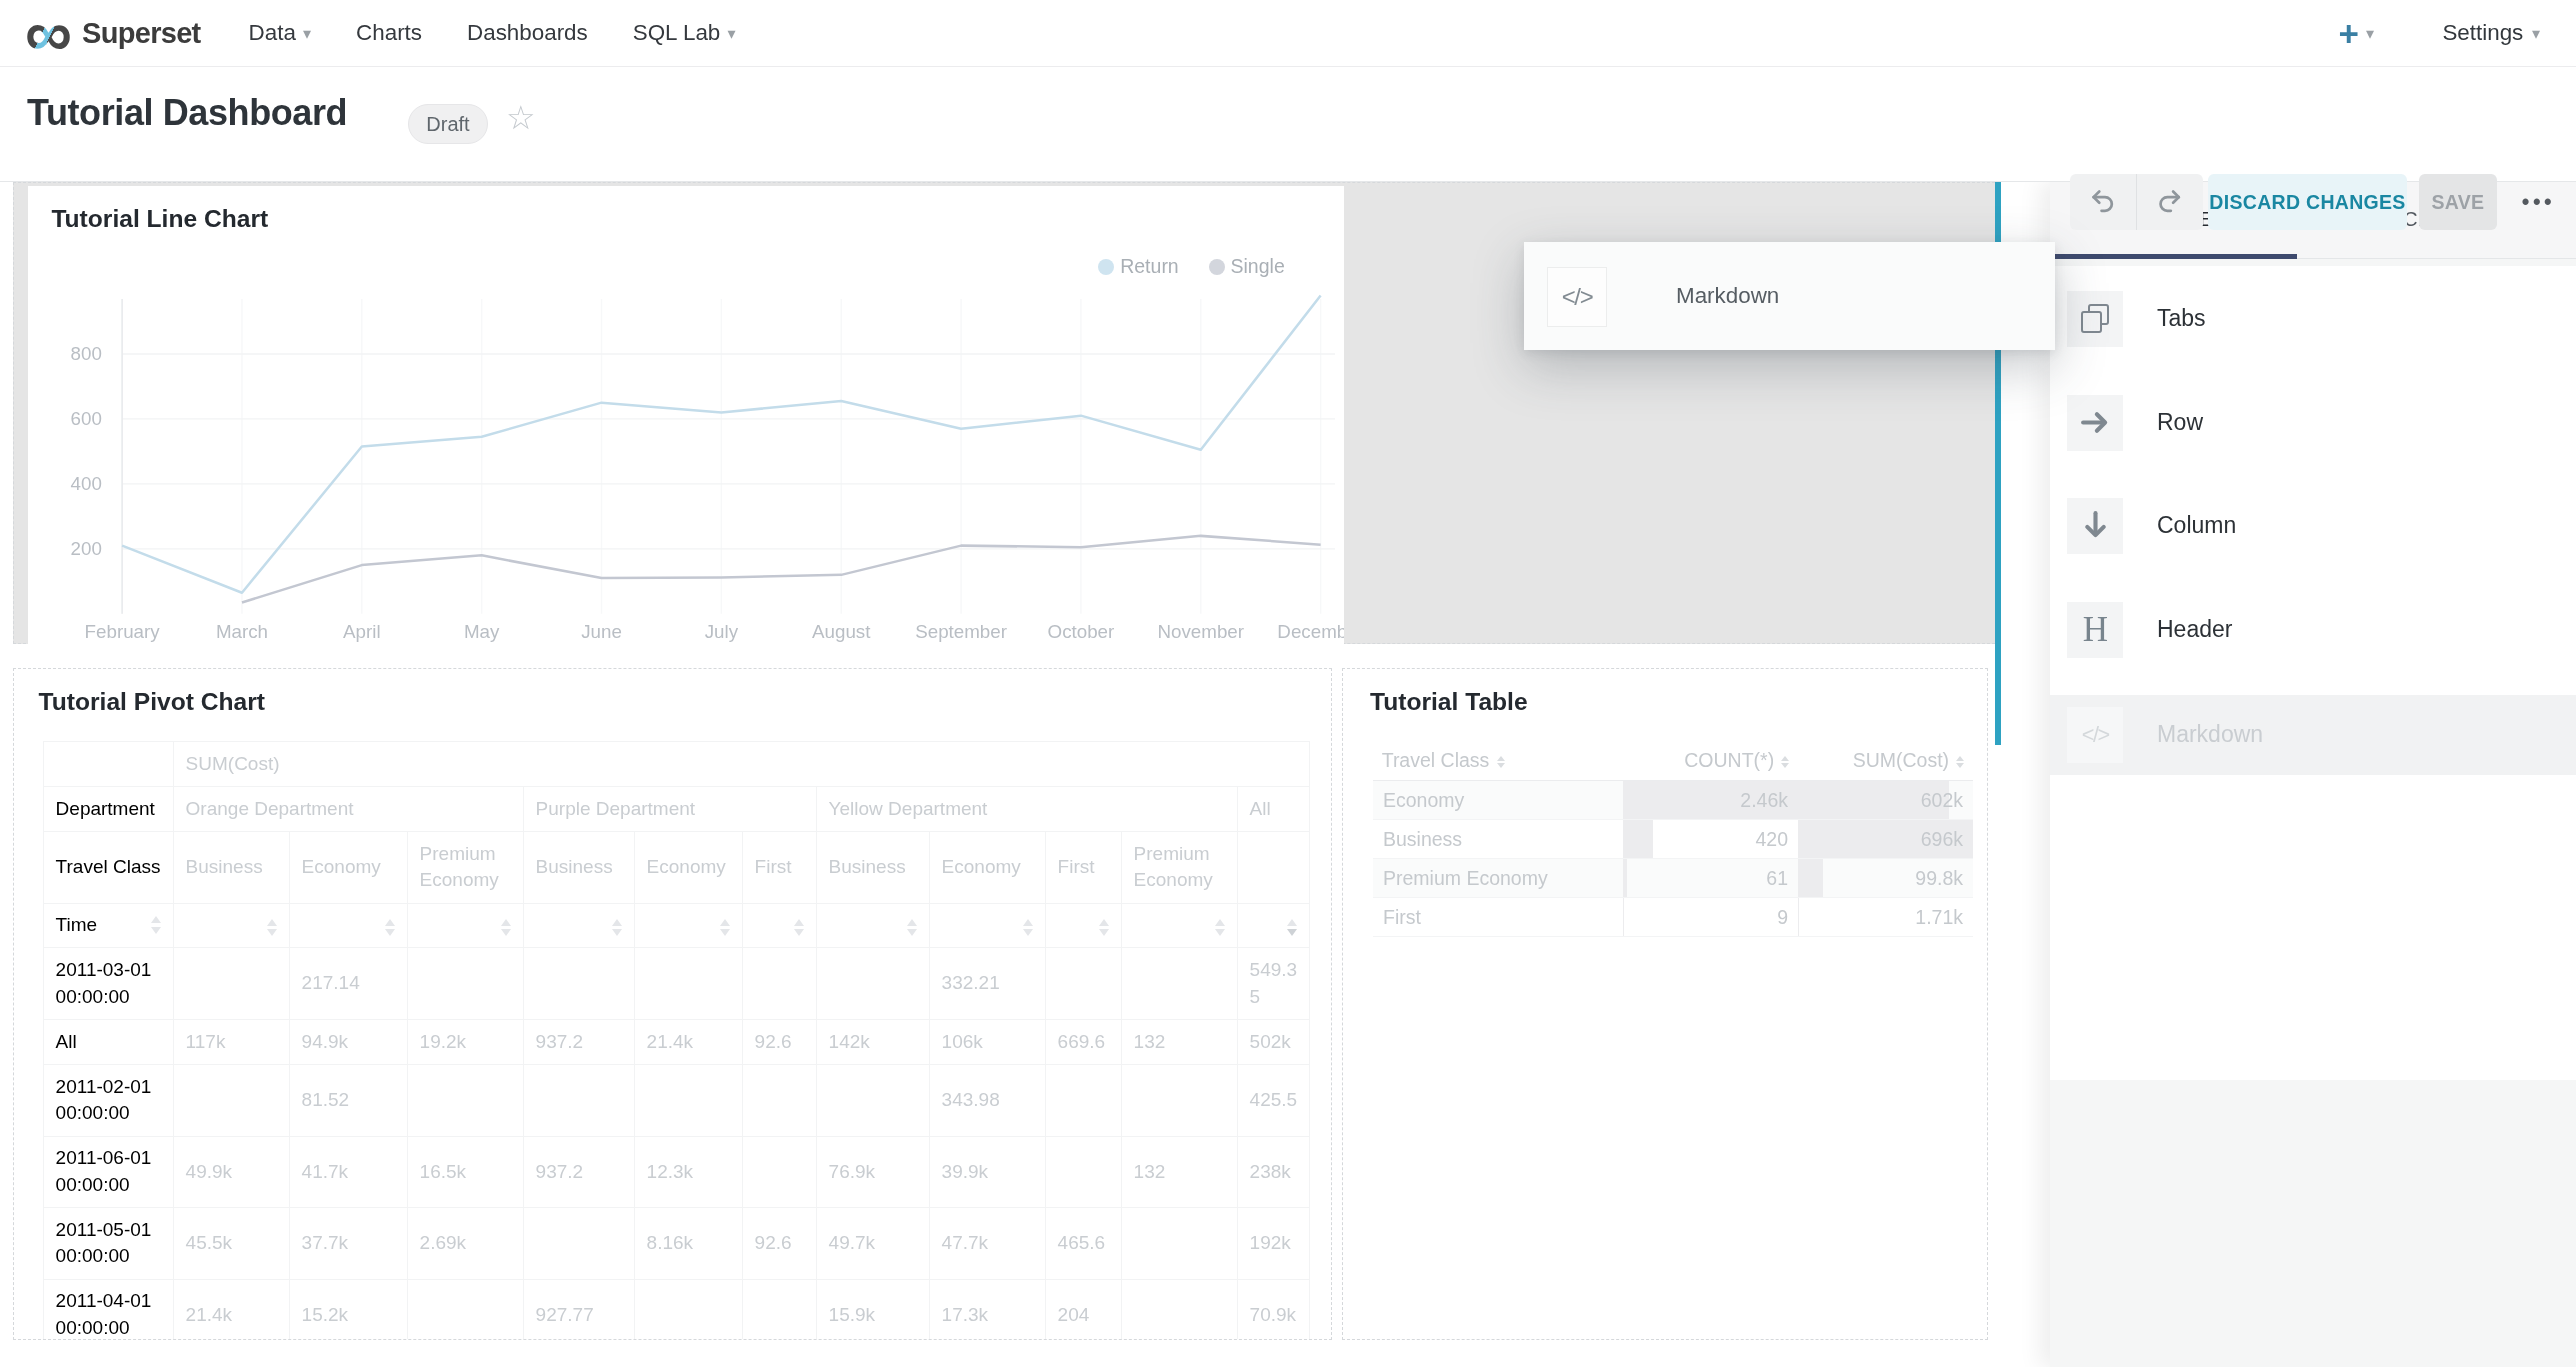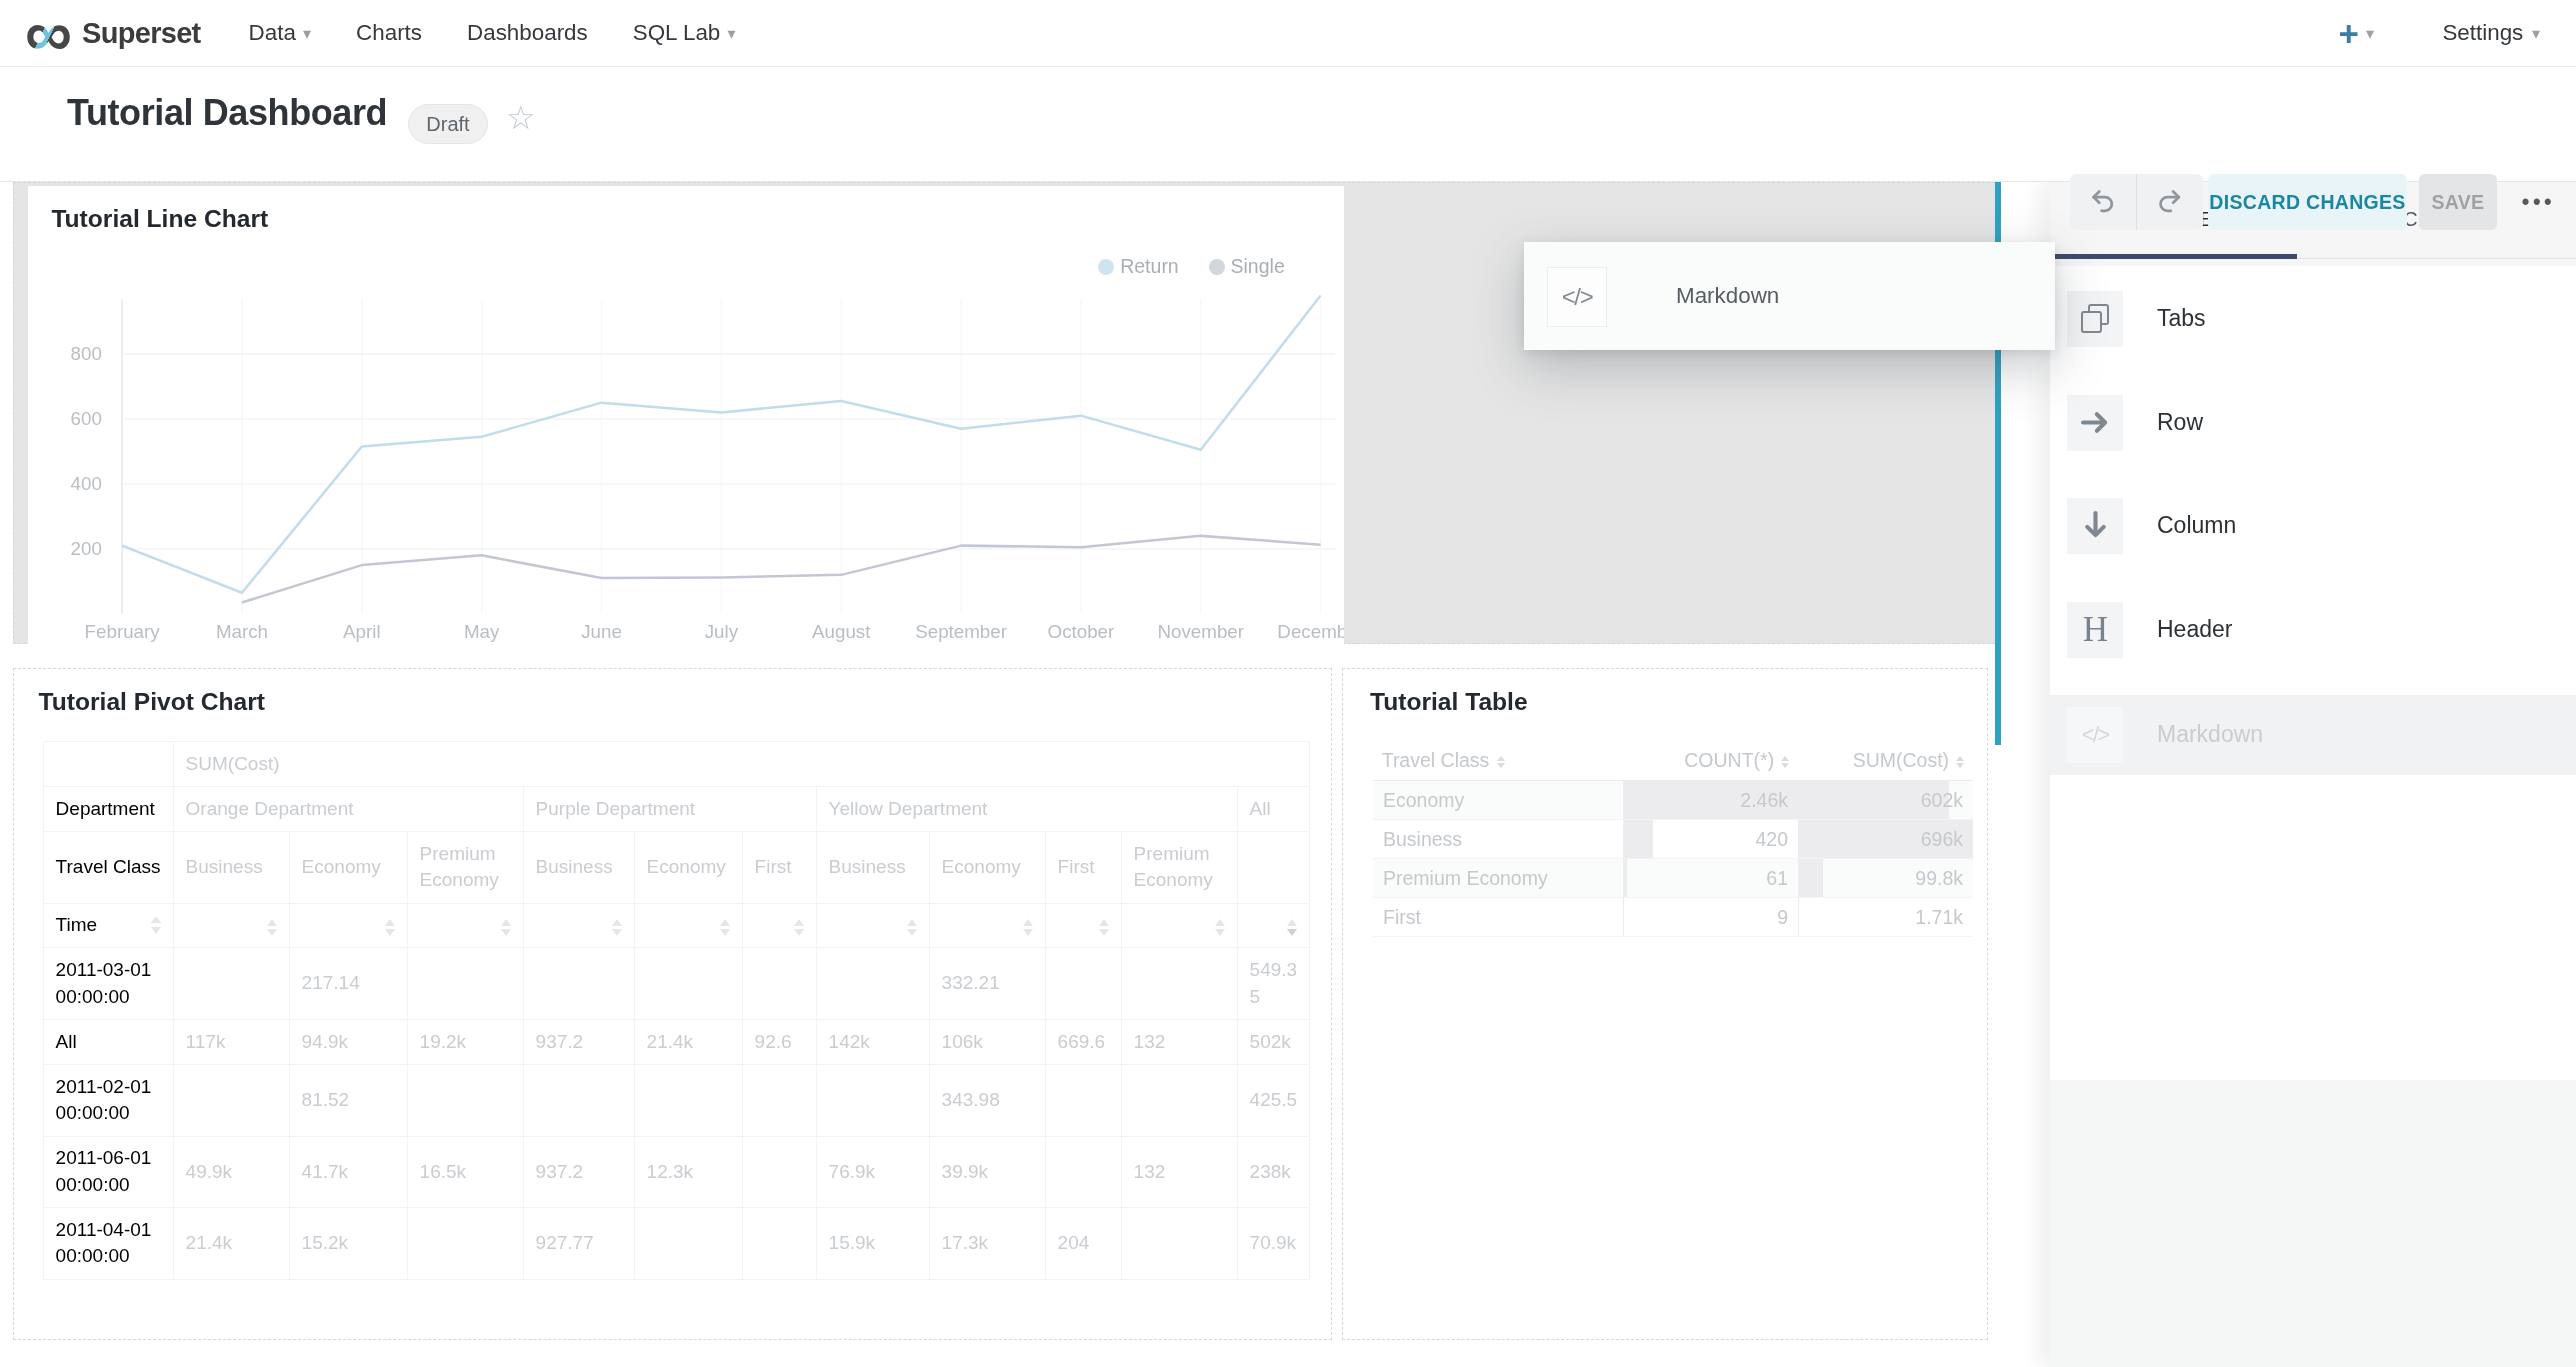--- a/index.html
+++ b/index.html
@@ -19,21 +19,21 @@
   .nav-menu{display:flex;align-items:center;margin-left:48px;gap:45px;}
   .nav-item{display:flex;align-items:center;gap:7.2px;font-size:22.4px;color:#35393e;cursor:pointer;}
   .caret{font-size:16px;color:#9aa0a5;}
   .nav-right{margin-left:auto;display:flex;align-items:center;margin-right:36px;gap:17.3px;}
   .plus-btn{display:flex;align-items:center;gap:7.2px;}
   .plus-glyph{font-size:35px;font-weight:700;color:#3a7fa3;line-height:1;}
   .settings{display:flex;align-items:center;gap:8.7px;font-size:22.4px;color:#33383d;margin-left:51px;}
   
   .dash-header{position:absolute;left:0;top:66px;width:2576px;height:115px;background:#fff;
     border-bottom:1.4px solid #e5e7e9;z-index:55;}
-  .dash-title{position:absolute;left:27px;top:26px;font-size:36px;font-weight:600;color:#2e343a;letter-spacing:-0.4px;margin-left:40px;}
+  .dash-title{position:absolute;left:27px;top:26px;font-size:36px;font-weight:600;color:#2e343a;letter-spacing:-0.4px;}
   .draft-pill{position:absolute;left:408px;top:38px;height:38px;padding:0 17.3px;border-radius:20px;
     background:#f0f0f1;border:0.7px solid #e6e6e8;display:flex;align-items:center;font-size:20px;color:#5f666c;}
   .star{position:absolute;left:506px;top:32px;font-size:33px;color:#c4c9ce;}
   .undo-group{position:absolute;left:2070px;top:108px;width:133px;height:56px;background:#f0f1f2;
     border-radius:5.8px;display:flex;overflow:hidden;}
   .undo-group .half{flex:1;display:flex;align-items:center;justify-content:center;}
   .undo-group .half + .half{border-left:1.4px solid #dfe1e3;}
   .discard-btn{position:absolute;left:2208px;top:108px;width:199px;height:56px;background:#e8f4f8;
     border-radius:5.8px;display:flex;align-items:center;justify-content:center;
     font-size:19.5px;font-weight:600;color:#1a87a2;letter-spacing:0.3px;}
@@ -399,20 +399,34 @@
             <td>937.2</td>
             <td>12.3k</td>
             <td></td>
             <td>76.9k</td>
             <td>39.9k</td>
             <td></td>
             <td>132</td>
             <td>238k</td>
           </tr>
           <tr style="height:64px">
+            <td class="rowlab">2011-05-01 00:00:00</td>
+            <td>45.5k</td>
+            <td>37.7k</td>
+            <td>2.69k</td>
+            <td></td>
+            <td>8.16k</td>
+            <td>92.6</td>
+            <td>49.7k</td>
+            <td>47.7k</td>
+            <td>465.6</td>
+            <td></td>
+            <td>192k</td>
+          </tr>
+          <tr style="height:64px">
             <td class="rowlab">2011-04-01 00:00:00</td>
             <td>21.4k</td>
             <td>15.2k</td>
             <td></td>
             <td>927.77</td>
             <td></td>
             <td></td>
             <td>15.9k</td>
             <td>17.3k</td>
             <td>204</td>

